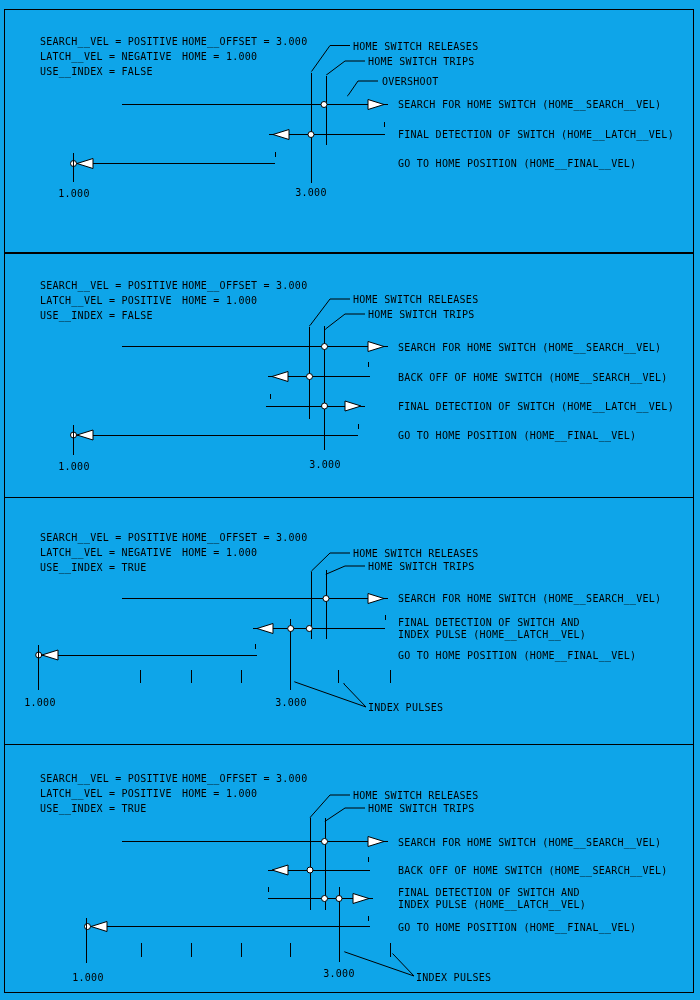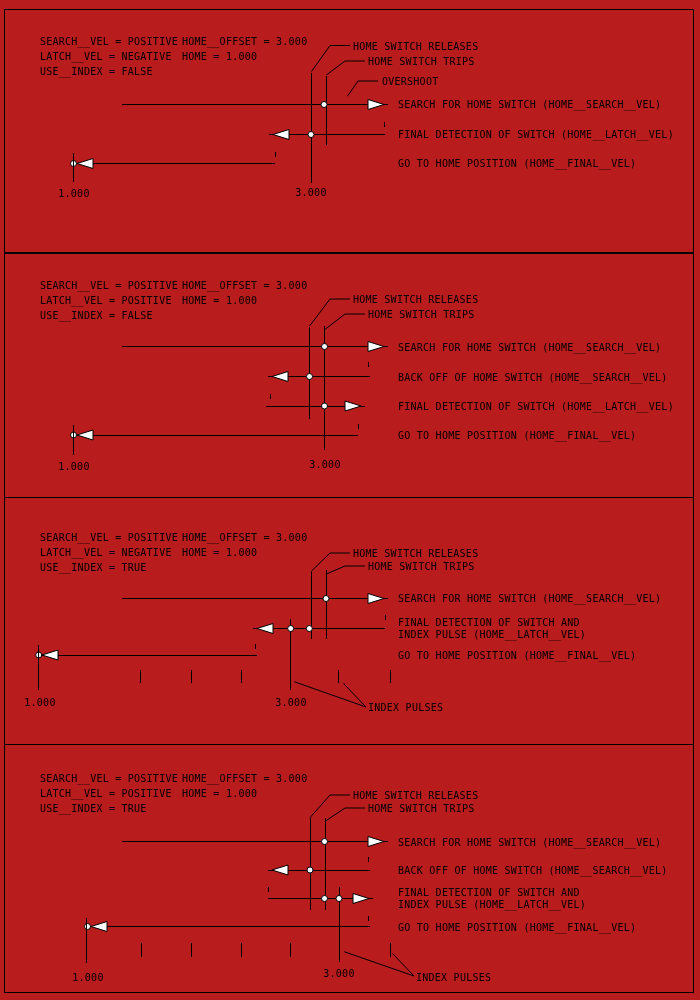--- a/index.html
+++ b/index.html
@@ -1,16 +1,16 @@
 <!DOCTYPE html>
 <html><head>
 <meta charset="utf-8">
 <style>
   html,body{margin:0;padding:0;background:#ffffff;}
-  #stage{position:relative;width:700px;height:1000px;background:#b91c1c;overflow:hidden;
+  #stage{position:relative;width:700px;height:1000px;background:#0ea5e9;overflow:hidden;
          font-family:"DejaVu Sans Mono", monospace;}
   svg{position:absolute;left:0;top:0;}
   svg text{font-family:"DejaVu Sans Mono", monospace;font-size:10px;letter-spacing:0.25px;fill:#000;}
 </style>
 </head>
 <body>
 
 <div id="stage">
     <svg width="700" height="1000" viewBox="0 0 700 1000">
       <defs>

